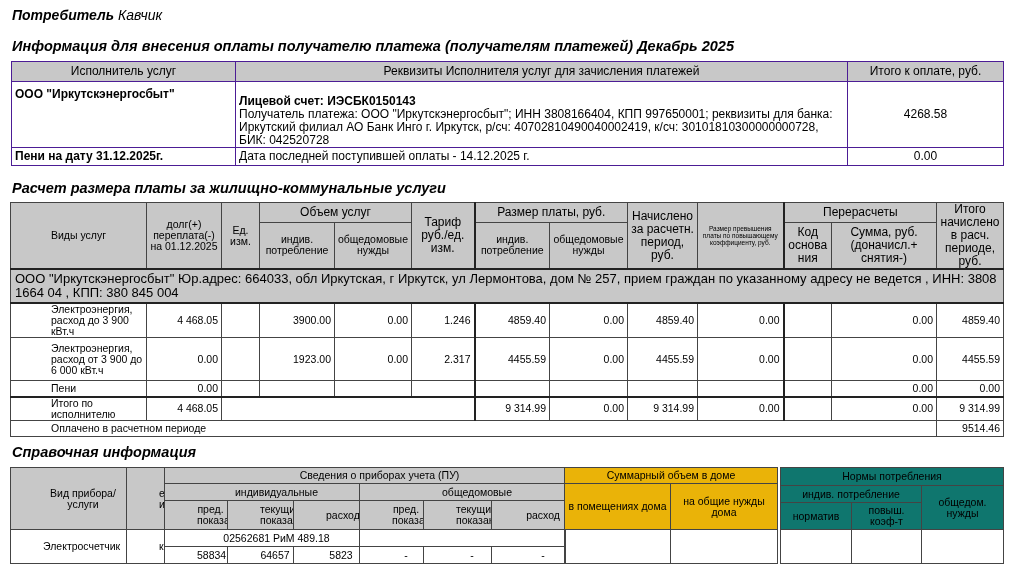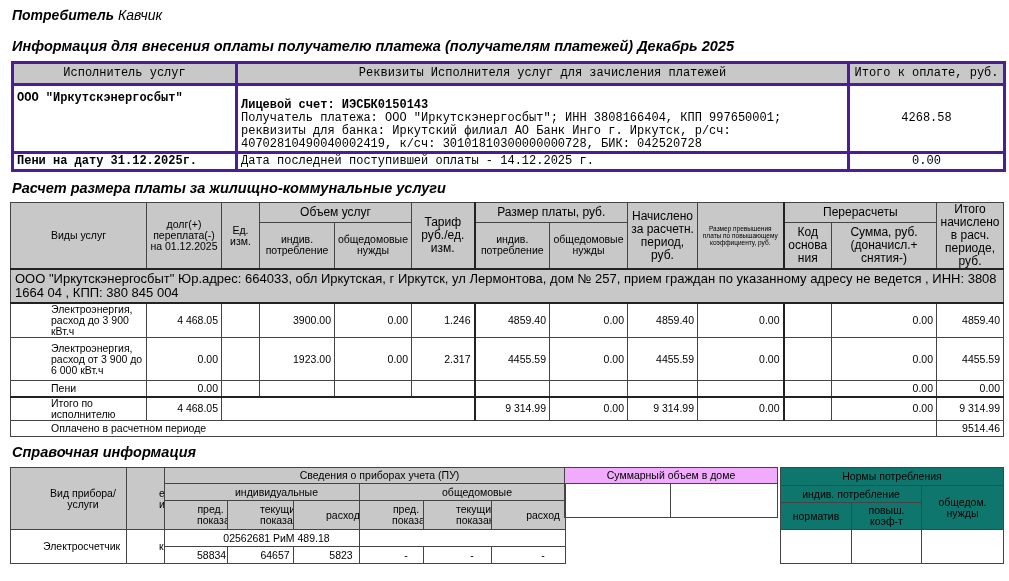--- a/index.html
+++ b/index.html
@@ -9,21 +9,21 @@
   .h-consumer b { font-weight:bold; }
   .h1 { left:12px; top:38px; font-size:14.5px; font-weight:bold; }
   .h2 { left:12px; top:180px; font-size:14.5px; font-weight:bold; }
   .h3 { left:12px; top:444px; font-size:14.5px; font-weight:bold; }
 
   table { border-collapse:collapse; table-layout:fixed; }
   td, th { padding:0 3px; font-weight:normal; overflow:hidden; }
 
   
   .t-pay { position:absolute; left:11px; top:61px; width:992px; font-size:12px; line-height:13px; }
-  .t-pay td, .t-pay th { border:3px solid #4c1d95;font-family:Liberation Mono, monospace; }
+  .t-pay td, .t-pay th { border:1px solid #4c1d95; }
   .t-pay th { background:#c8c8c8; text-align:center; height:19px; }
   .t-pay .bold { font-weight:bold; }
 
   
   .t-calc { position:absolute; left:10px; top:202px; width:993px; font-size:10.5px; line-height:11px; }
   .t-calc td, .t-calc th { border:1px solid #444; }
   .t-calc th { background:#c8c8c8; text-align:center; vertical-align:middle; }
   .t-calc .tiny { font-size:6.5px; line-height:7px; }
   .t-calc .big { font-size:12px; line-height:13px; }
   .t-calc .org { background:#c8c8c8; font-size:13px; line-height:14px; text-align:left; padding:2px 4px; border-top:2px solid #222; border-bottom:2px solid #222; }
@@ -31,21 +31,21 @@
   .t-calc td.l { text-align:left;padding-left:40px; }
   .t-calc tr.sum td { border-top:2px solid #222; }
   .thick-l { border-left:2px solid #222 !important; }
 
   
   .t-ref { position:absolute; left:10px; top:467px; width:555px; font-size:10.5px; line-height:11px; }
   .t-ref td, .t-ref th { border:1px solid #444; text-align:center;padding-left:32px; }
   .t-ref th { background:#c8c8c8; }
   .t-sum { position:absolute; left:564px; top:467px; width:213px; font-size:10.5px; line-height:11px; }
   .t-sum td, .t-sum th { border:1px solid #444; text-align:center; }
-  .t-sum th { background:#f0abfc; }
+  .t-sum th { background:#eab308; }
   .t-norm { position:absolute; left:780px; top:467px; width:223px; font-size:10.5px; line-height:11px; }
   .t-norm td, .t-norm th { border:1px solid #444; text-align:center; }
   .t-norm th { background:#0f766e; }
 </style>
 </head>
 <body>
 
 <div class="abs h-consumer"><b>Потребитель</b> <span>Кавчик</span></div>
 
 <div class="abs h1">Информация для внесения оплаты получателю платежа (получателям платежей)  Декабрь 2025</div>
@@ -234,20 +234,24 @@
 
 <table class="t-sum">
   <colgroup>
       <col style="width:106px">
       <col style="width:107px">
     </colgroup>
   <tbody>
       <tr style="height:16px">
     <th colspan="2">Суммарный объем в доме</th>
   </tr>
+  <tr style="height:46px">
+    <th>в помещениях дома</th>
+    <th>на общие нужды дома</th>
+  </tr>
   <tr style="height:34px">
     <td></td>
     <td></td>
   </tr>
 </tbody>
   </table>
 
 <table class="t-norm">
   <colgroup>
       <col style="width:71px">

